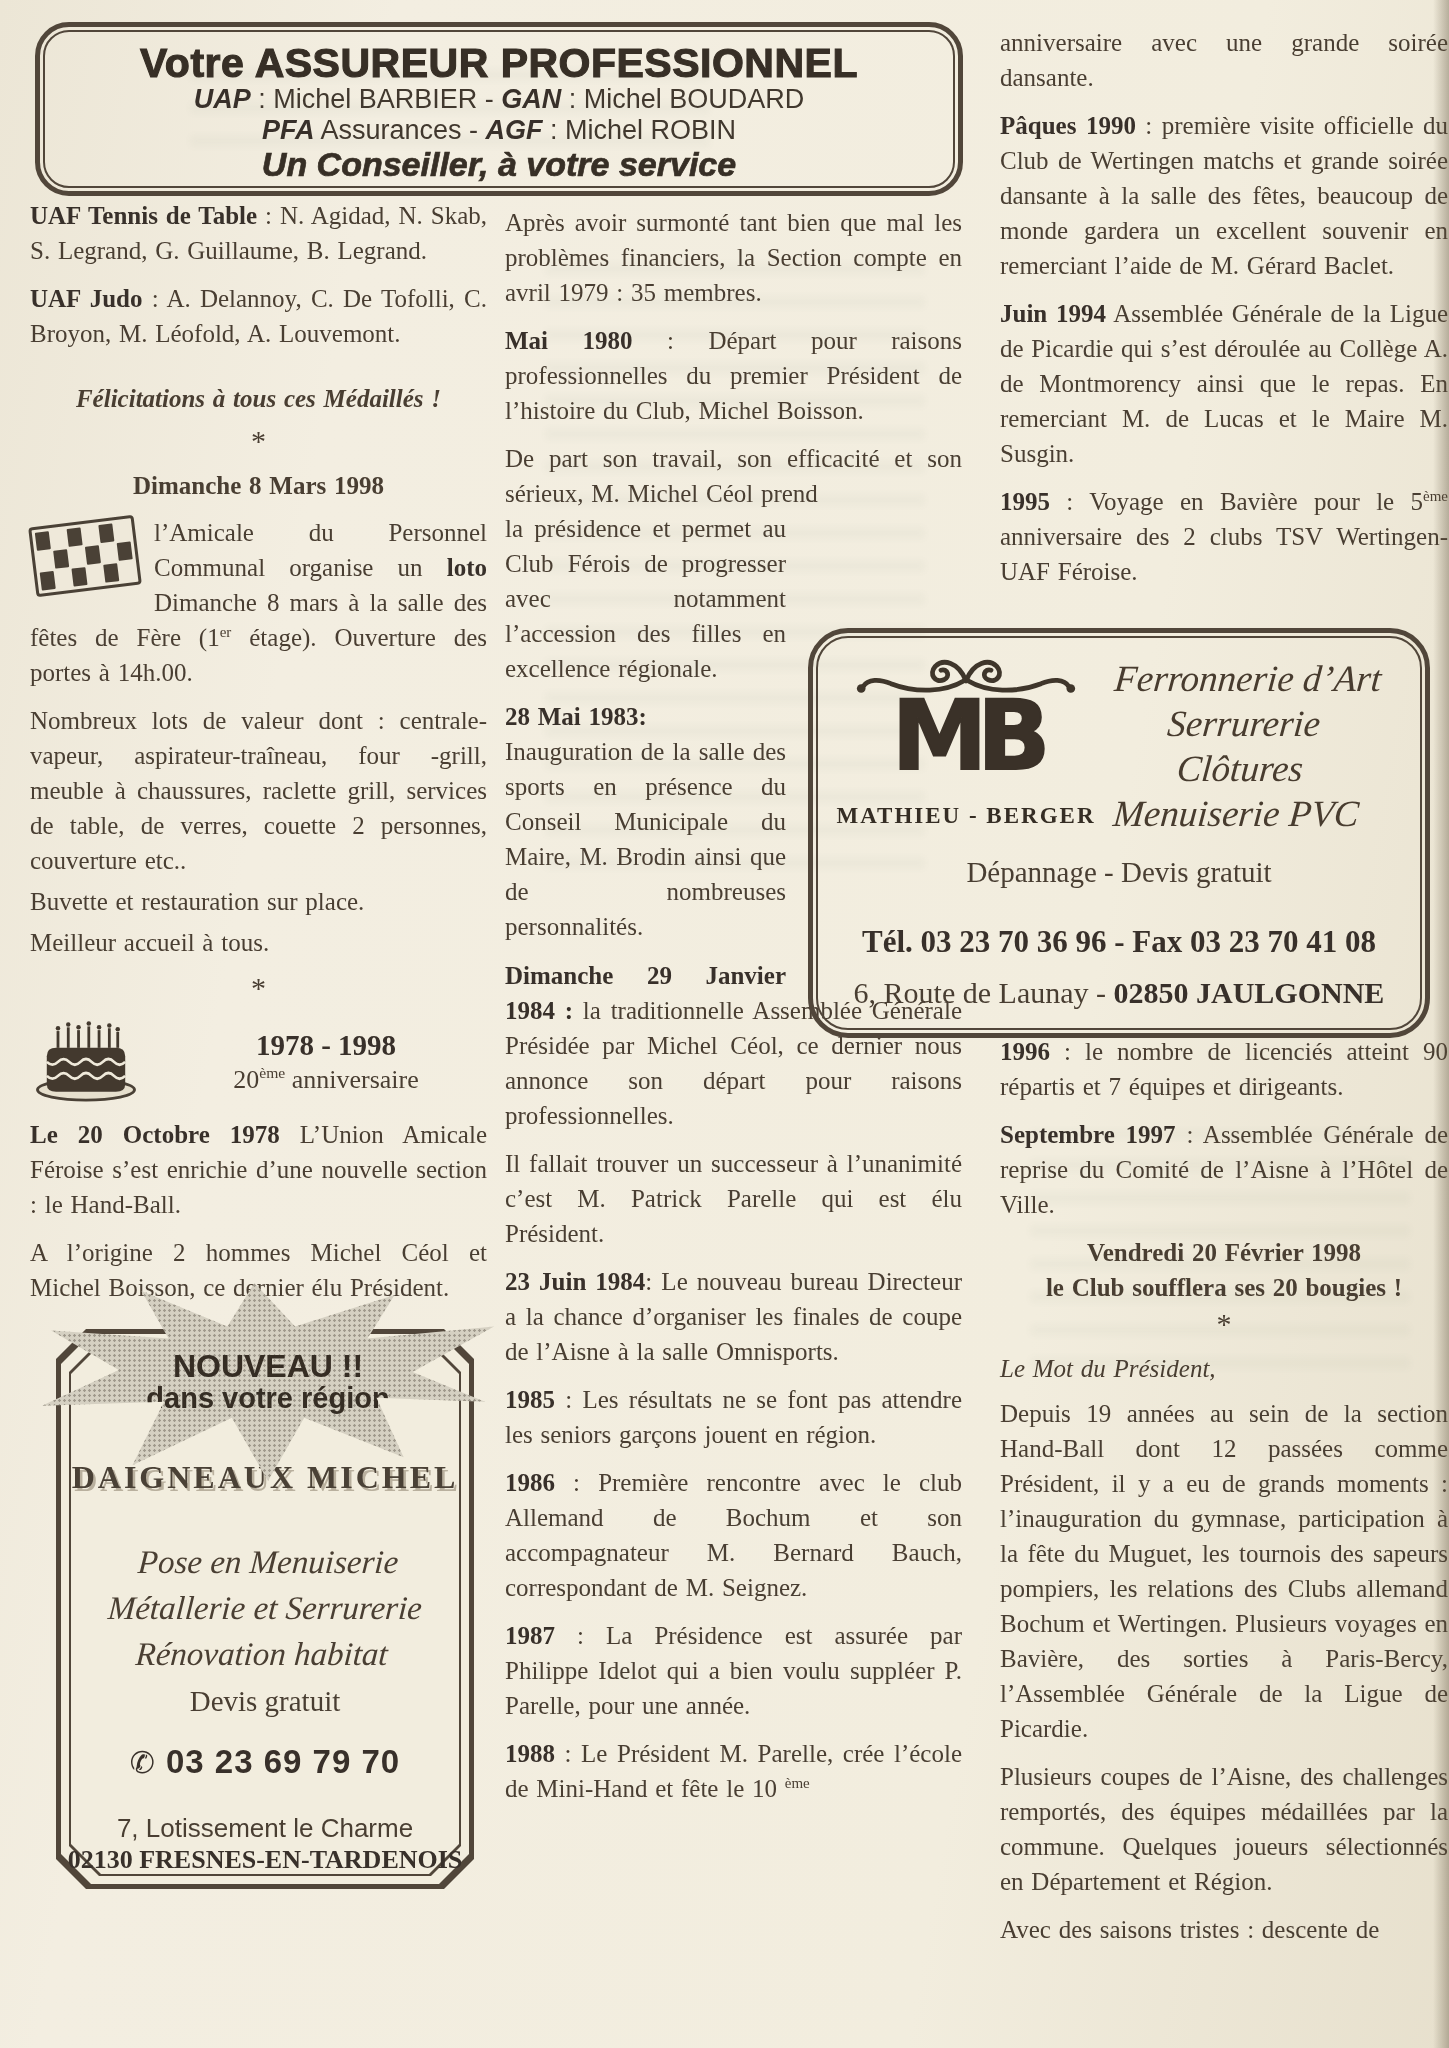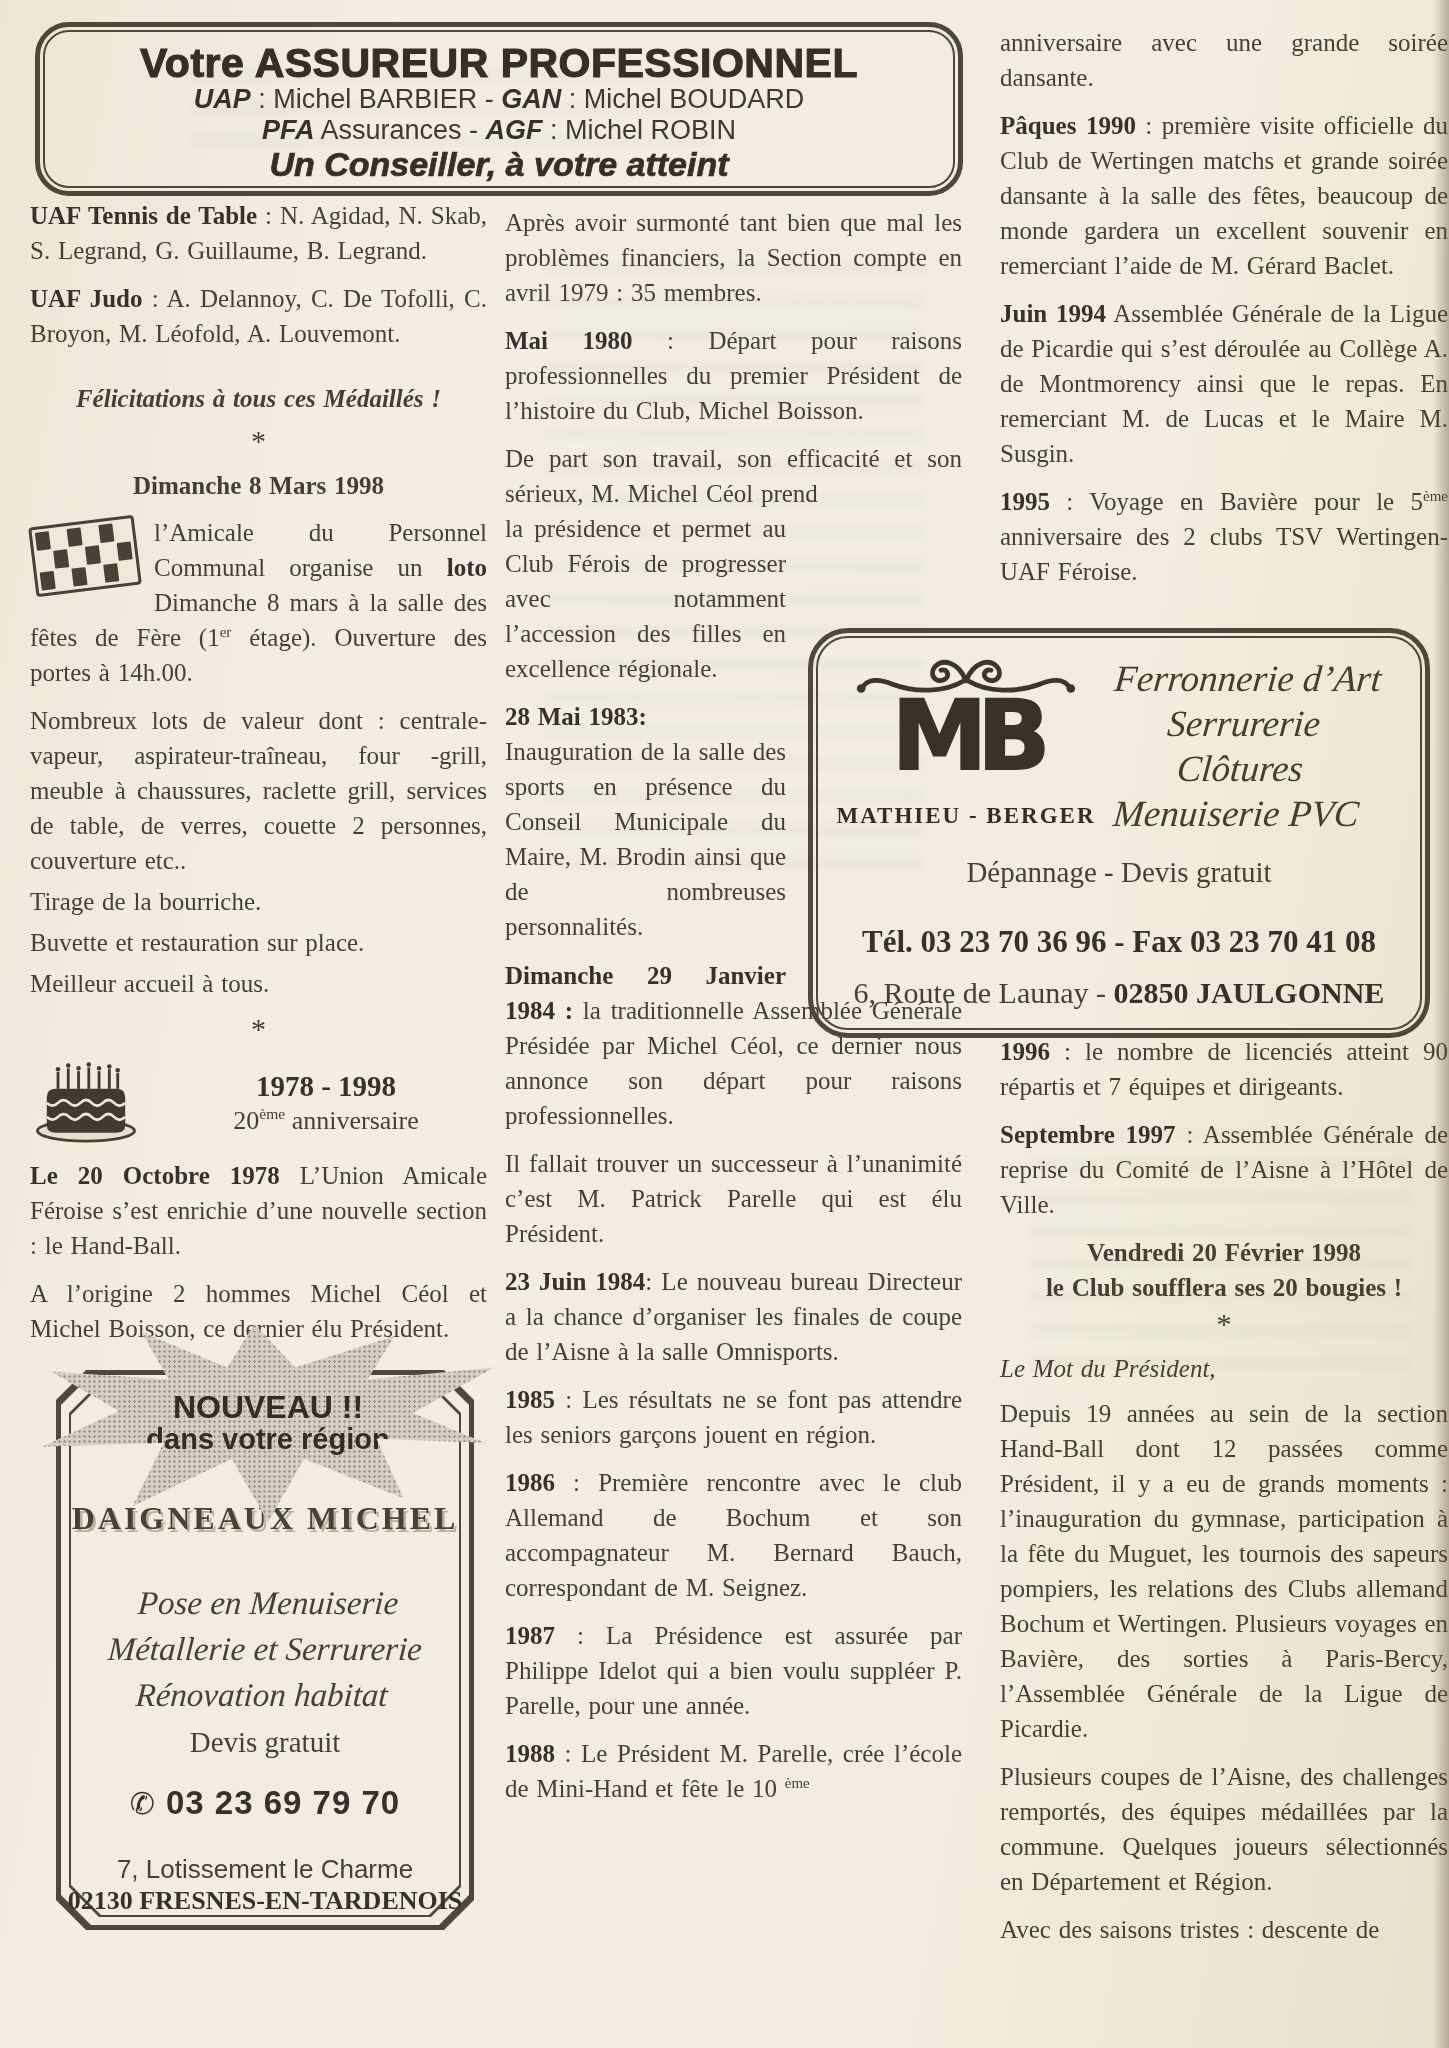--- a/index.html
+++ b/index.html
@@ -98,21 +98,21 @@
 
   <div class="ghost" style="left:190px;top:58px;width:520px;height:110px;"></div>
   <div class="ghost" style="left:545px;top:250px;width:380px;height:640px;"></div>
   <div class="ghost" style="left:1030px;top:1130px;width:380px;height:260px;"></div>
 
   <div class="rbox" id="ad-assureur">
     <div class="rbox-inner">
       <div class="assureur-title">Votre ASSUREUR PROFESSIONNEL</div>
       <div class="assureur-line"><span class="b i">UAP</span><span> : Michel BARBIER - </span><span class="b i">GAN</span><span> : Michel BOUDARD</span></div>
       <div class="assureur-line"><span class="b i">PFA</span><span> Assurances - </span><span class="b i">AGF</span><span> : Michel ROBIN</span></div>
-      <div class="assureur-tag">Un Conseiller, à votre atteint</div>
+      <div class="assureur-tag">Un Conseiller, à votre service</div>
     </div>
   </div>
 
   <div class="col" id="col-left">
     <p><span class="b">UAF Tennis de Table</span><span> : N. Agidad, N. Skab, S. Legrand, G. Guillaume, B. Legrand.</span></p>
     <p><span class="b">UAF Judo</span><span> : A. Delannoy, C. De Tofolli, C. Broyon, M. Léofold, A. Louvemont.</span></p>
     <p class="felicitations">Félicitations à tous ces Médaillés !</p>
     <span class="star-sep">*</span>
     <p class="loto-heading">Dimanche 8 Mars 1998</p>
     <p>
@@ -132,21 +132,20 @@
           <span class="d"></span>
           <span></span>
           <span class="d"></span>
           <span></span>
           <span class="d"></span>
           <span></span>
         </span>
       <span><span>l’Amicale du Personnel Communal organise un </span><span class="b">loto</span><span> Dimanche 8 mars à la salle des fêtes de Fère (1</span><span class="sup">er</span><span> étage). Ouverture des portes à 14h.00.</span></span>
     </p>
     <p style="margin-bottom:6px;">Nombreux lots de valeur dont : centrale-vapeur, aspirateur-traîneau, four -grill, meuble à chaussures, raclette grill, services de table, de verres, couette 2 personnes, couverture etc..</p>
-    <p style="margin-bottom:6px;">Tirage de la bourriche.</p>
     <p style="margin-bottom:6px;">Buvette et restauration sur place.</p>
     <p>Meilleur accueil à tous.</p>
     <span class="star-sep">*</span>
     <div class="anniv-block">
       <span class="anniv-cake">
         <svg viewBox="0 0 120 92" width="112" height="86">
           <ellipse cx="60" cy="78" rx="52" ry="11" fill="#e6dfcd" stroke="#4a4136" stroke-width="3"></ellipse>
           <path d="M18 42 Q18 33 28 33 H92 Q102 33 102 42 V72 Q102 80 92 80 H28 Q18 80 18 72 Z" fill="#43392e"></path>
           <path d="M18 48 Q24 54 30 48 T42 48 T54 48 T66 48 T78 48 T90 48 T102 48" stroke="#efe9da" stroke-width="3" fill="none"></path>
           <path d="M18 63 Q24 69 30 63 T42 63 T54 63 T66 63 T78 63 T90 63 T102 63" stroke="#efe9da" stroke-width="3" fill="none"></path>

